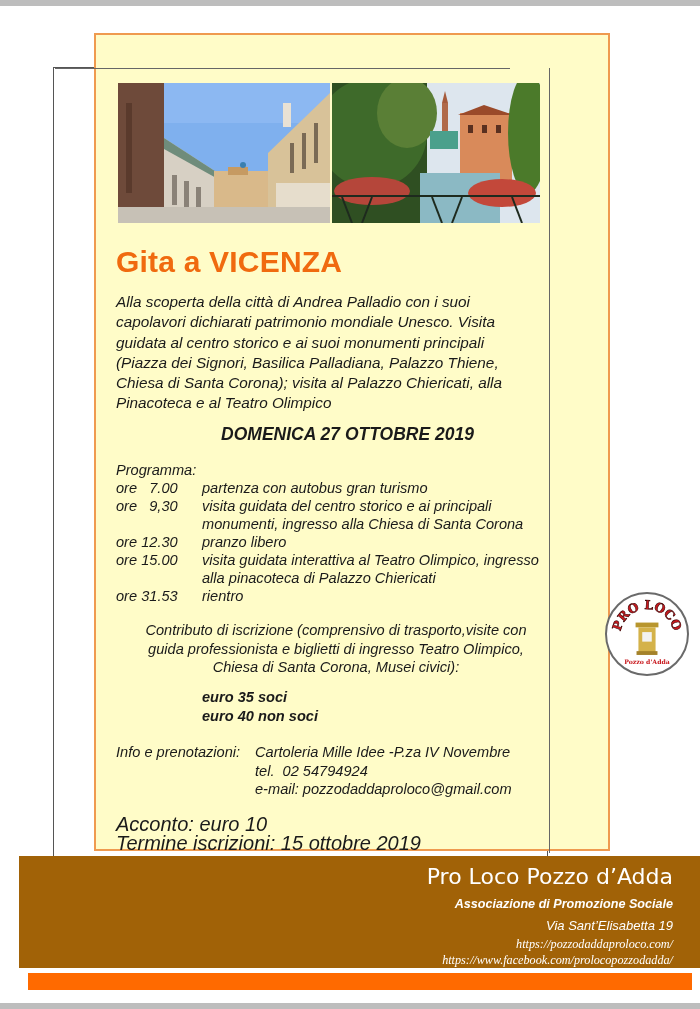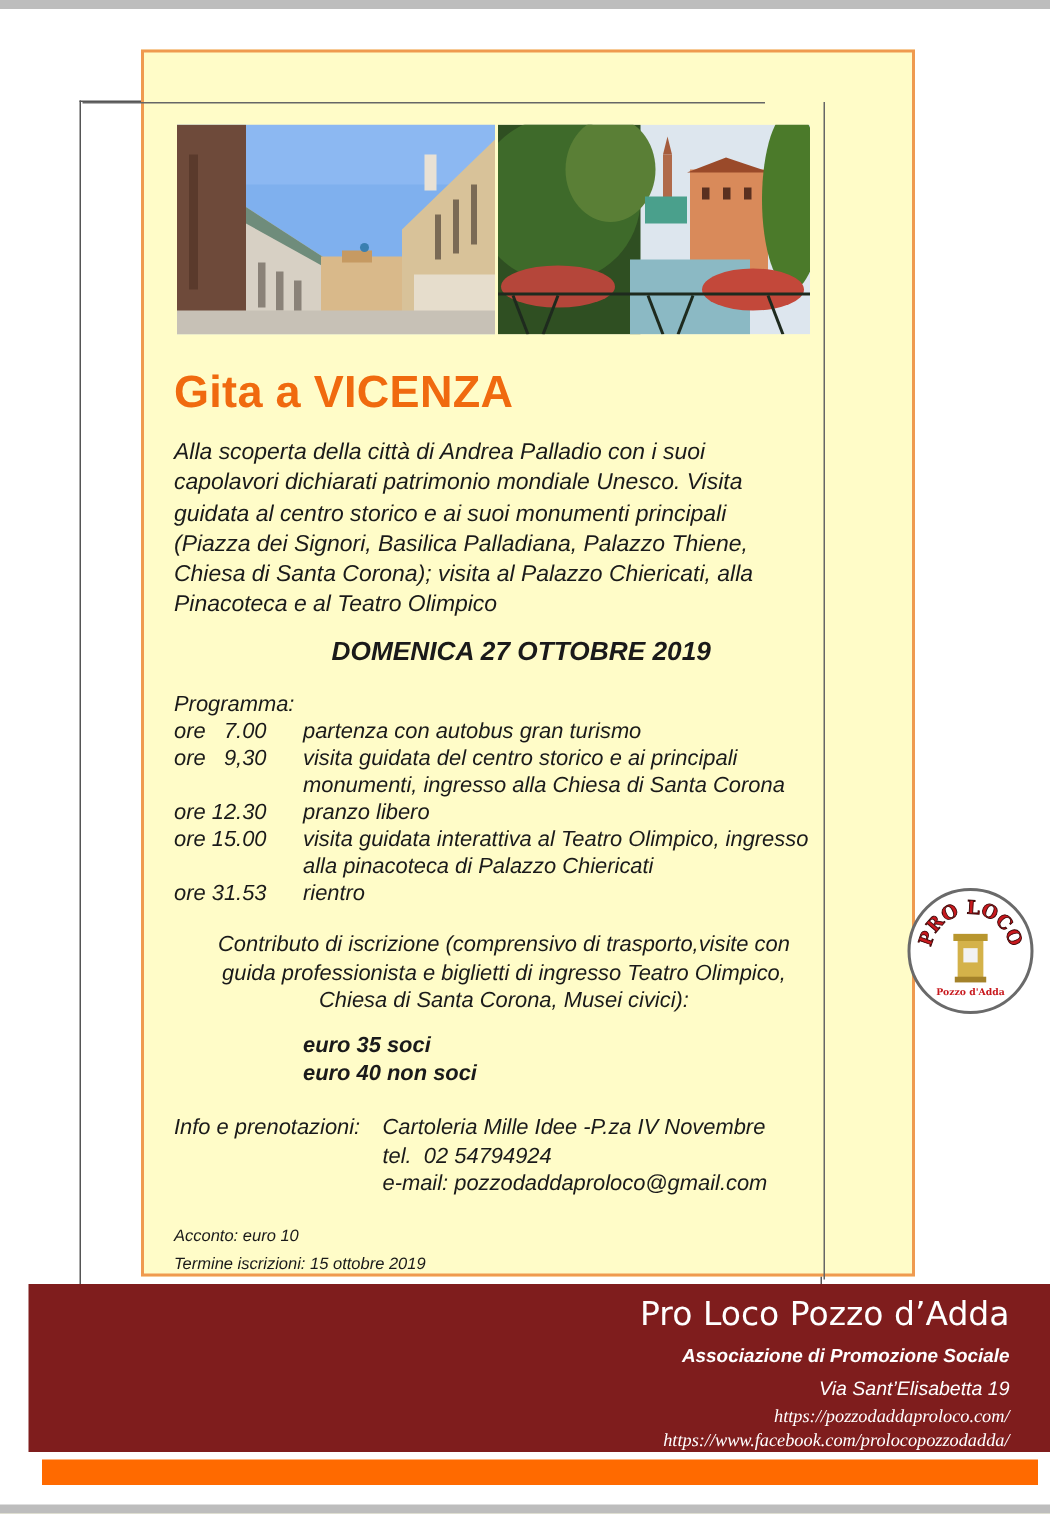--- a/index.html
+++ b/index.html
@@ -64,31 +64,31 @@
     font-size: 14.6px; font-style: italic; font-weight: bold; line-height: 18.5px;
   }
   .info {
     position: absolute; left: 20px; top: 708px; width: 460px;
     font-size: 14.6px; font-style: italic; line-height: 18.5px;
   }
   .info .row { display: flex; }
   .info .lbl { width: 139px; flex-shrink: 0; }
   .deadline {
     position: absolute; left: 20px; top: 780px; width: 440px;
-    font-size: 11px; font-style: italic; line-height: 18.5px;
+    font-size: 20px; font-style: italic; line-height: 18.5px;
   }
 
   .logo {
     position: absolute; left: 605px; top: 592px; width: 84px; height: 84px;
     border-radius: 50%; border: 2px solid #6a6a6a; background: #fff; box-sizing: border-box;
   }
   .logo svg { width: 100%; height: 100%; display: block; }
 
   .footer {
-    position: absolute; left: 19px; top: 856px; width: 681px; height: 112px; background: #7f1d1d;
+    position: absolute; left: 19px; top: 856px; width: 681px; height: 112px; background: #a16207;
   }
   .footer .org {
     position: absolute; right: 27px; top: 8px; color: #fff; font-size: 22px; font-family: "DejaVu Sans", sans-serif;
   }
   .footer .assoc {
     position: absolute; right: 27px; top: 41px; color: #fff; font-size: 12.6px; font-weight: bold; font-style: italic;
   }
   .footer .addr {
     position: absolute; right: 27px; top: 62px; color: #fff; font-size: 13px; font-style: italic;
   }

